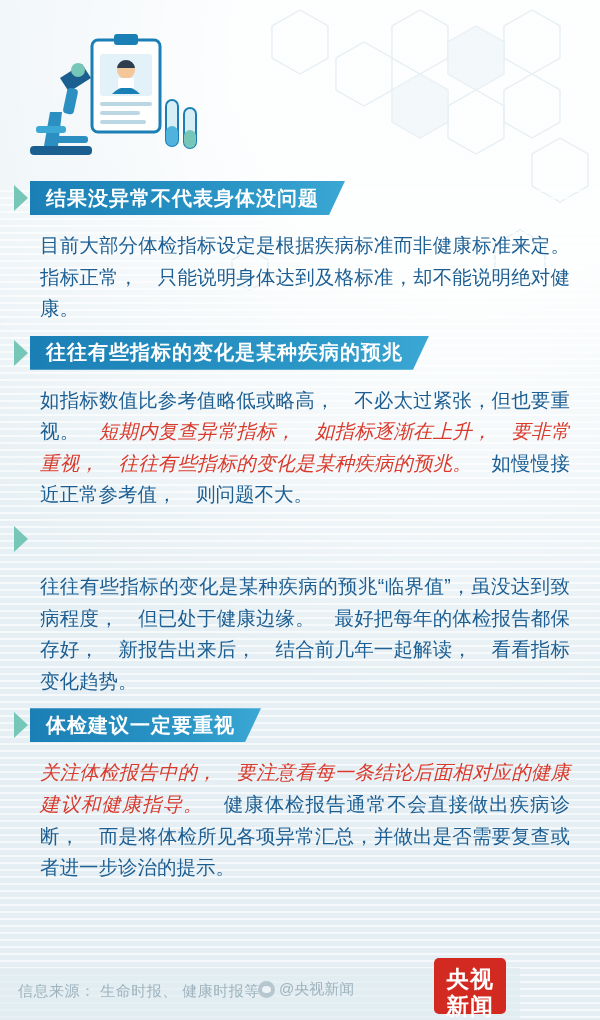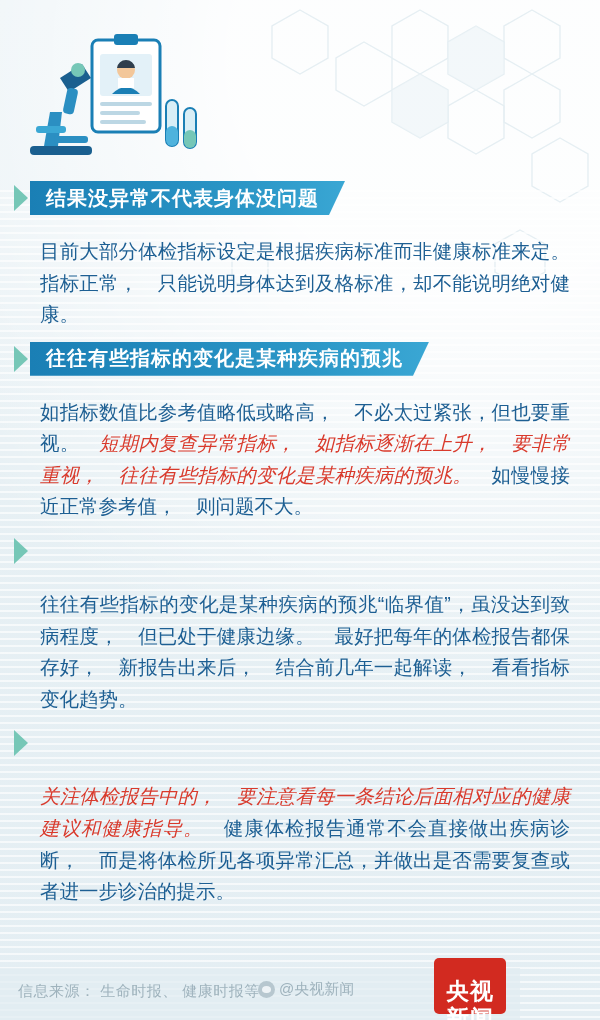--- a/index.html
+++ b/index.html
@@ -102,21 +102,21 @@
     padding: 0 26px 0 16px;
     color: #ffffff;
     font-size: 20px;
     font-weight: bold;
     letter-spacing: 1px;
     background: linear-gradient(90deg, #1a7fb5 0%, #2b97c7 70%, #3aa7d4 100%);
     clip-path: polygon(0 0, 100% 0, calc(100% - 16px) 100%, 0 100%);
   }
 
   .para {
-    margin: 18px 30px 0 40px;
+    margin: 12px 30px 0 40px;
     font-size: 19.5px;
     line-height: 1.62;
     color: #1d5f93;
     text-align: justify;
   }
   .para .red { color: #d93a2c; font-style: italic; }
   .para .blue { color: #1d5f93; }
 
   
   .footer {
@@ -159,21 +159,21 @@
     position: absolute;
     right: 14px; bottom: 6px;
     width: 72px; height: 56px;
     background: #d22a20;
     border-radius: 5px;
     color: #fff;
     font-weight: bold;
     font-size: 23px;
     line-height: 1.18;
     text-align: center;
-    padding-top: 20px;
+    padding-top: 8px;
     letter-spacing: 1px;
   }
 </style>
 </head>
 <body>
 
 <div class="poster">
 
   <svg class="hexes" viewBox="0 0 600 330" preserveAspectRatio="none">
     <g fill="none" stroke="#cfe0e8" stroke-width="1.4">
@@ -255,20 +255,21 @@
         <div class="arrow"></div>
       </div>
       <p class="para">
         <span class="blue">往往有些指标的变化是某种疾病的预兆“临界值”，虽没达到致病程度，　但已处于健康边缘。　最好把每年的体检报告都保存好，　新报告出来后，　结合前几年一起解读，　看看指标变化趋势。</span>
       </p>
     </div>
 
     <div class="section">
       <div class="banner-wrap">
         <div class="arrow"></div>
+        <div class="banner">体检建议一定要重视</div>
       </div>
       <p class="para">
         <span class="red">关注体检报告中的，　要注意看每一条结论后面相对应的健康建议和健康指导。</span><span class="blue">　健康体检报告通常不会直接做出疾病诊断，　而是将体检所见各项异常汇总，并做出是否需要复查或者进一步诊治的提示。</span>
       </p>
     </div>
 
   </div>
 
   <div class="footer">
     <div class="source">信息来源：  生命时报、   健康时报等</div>

